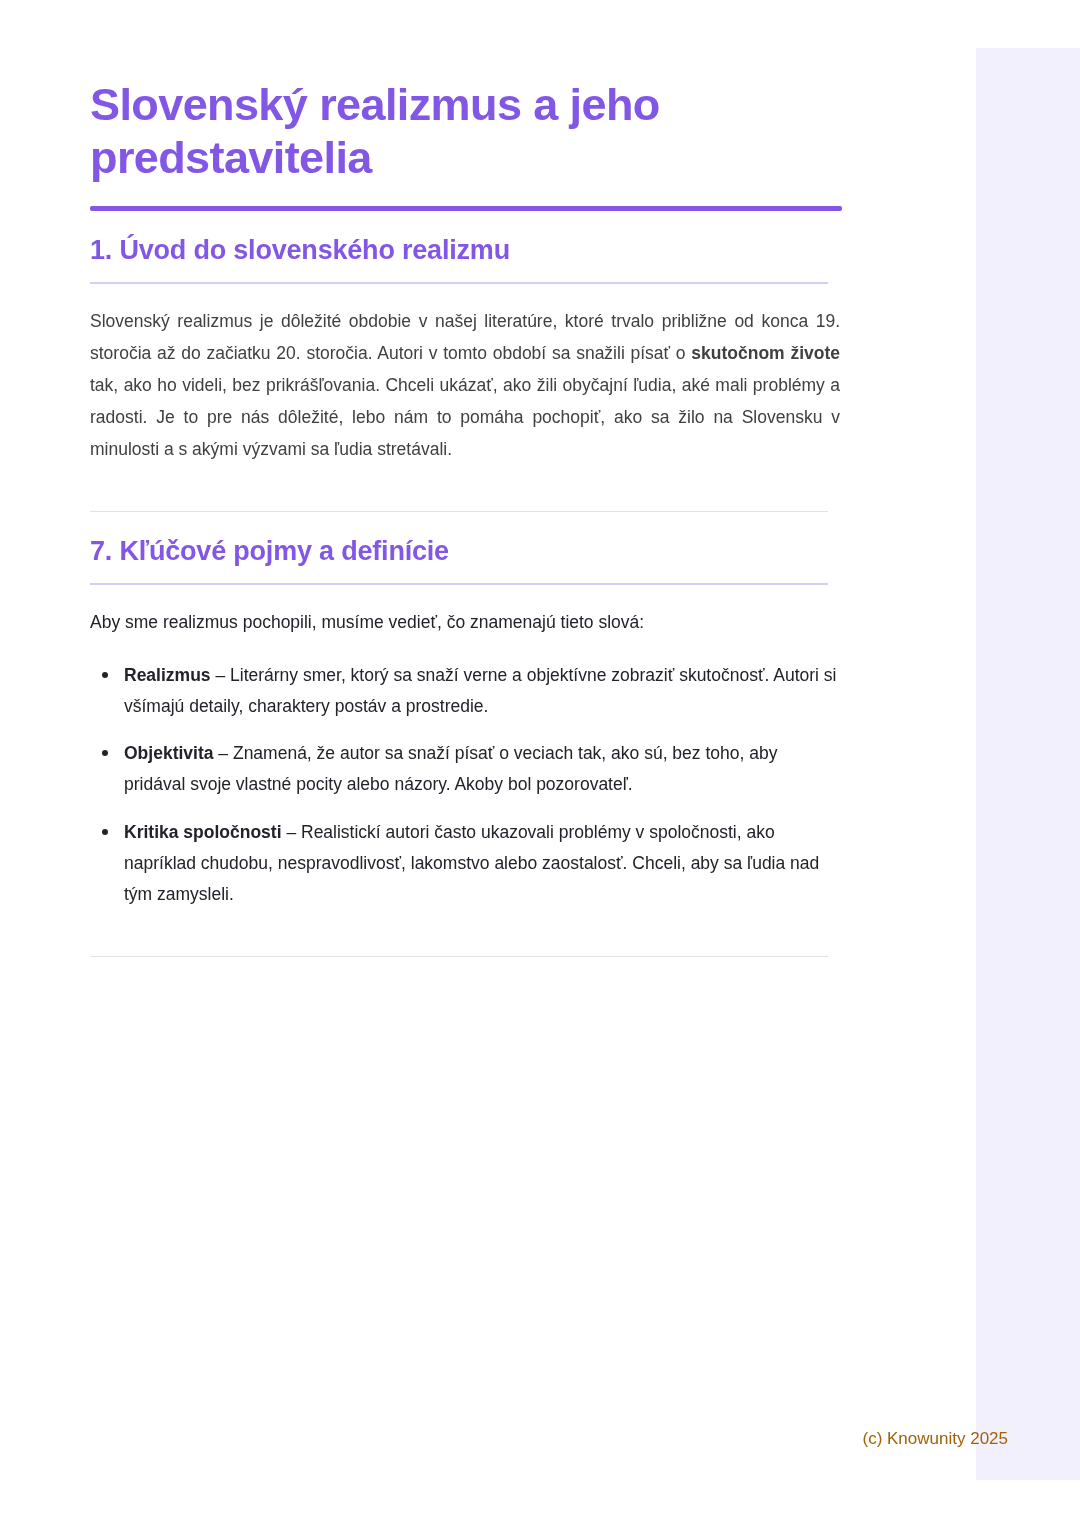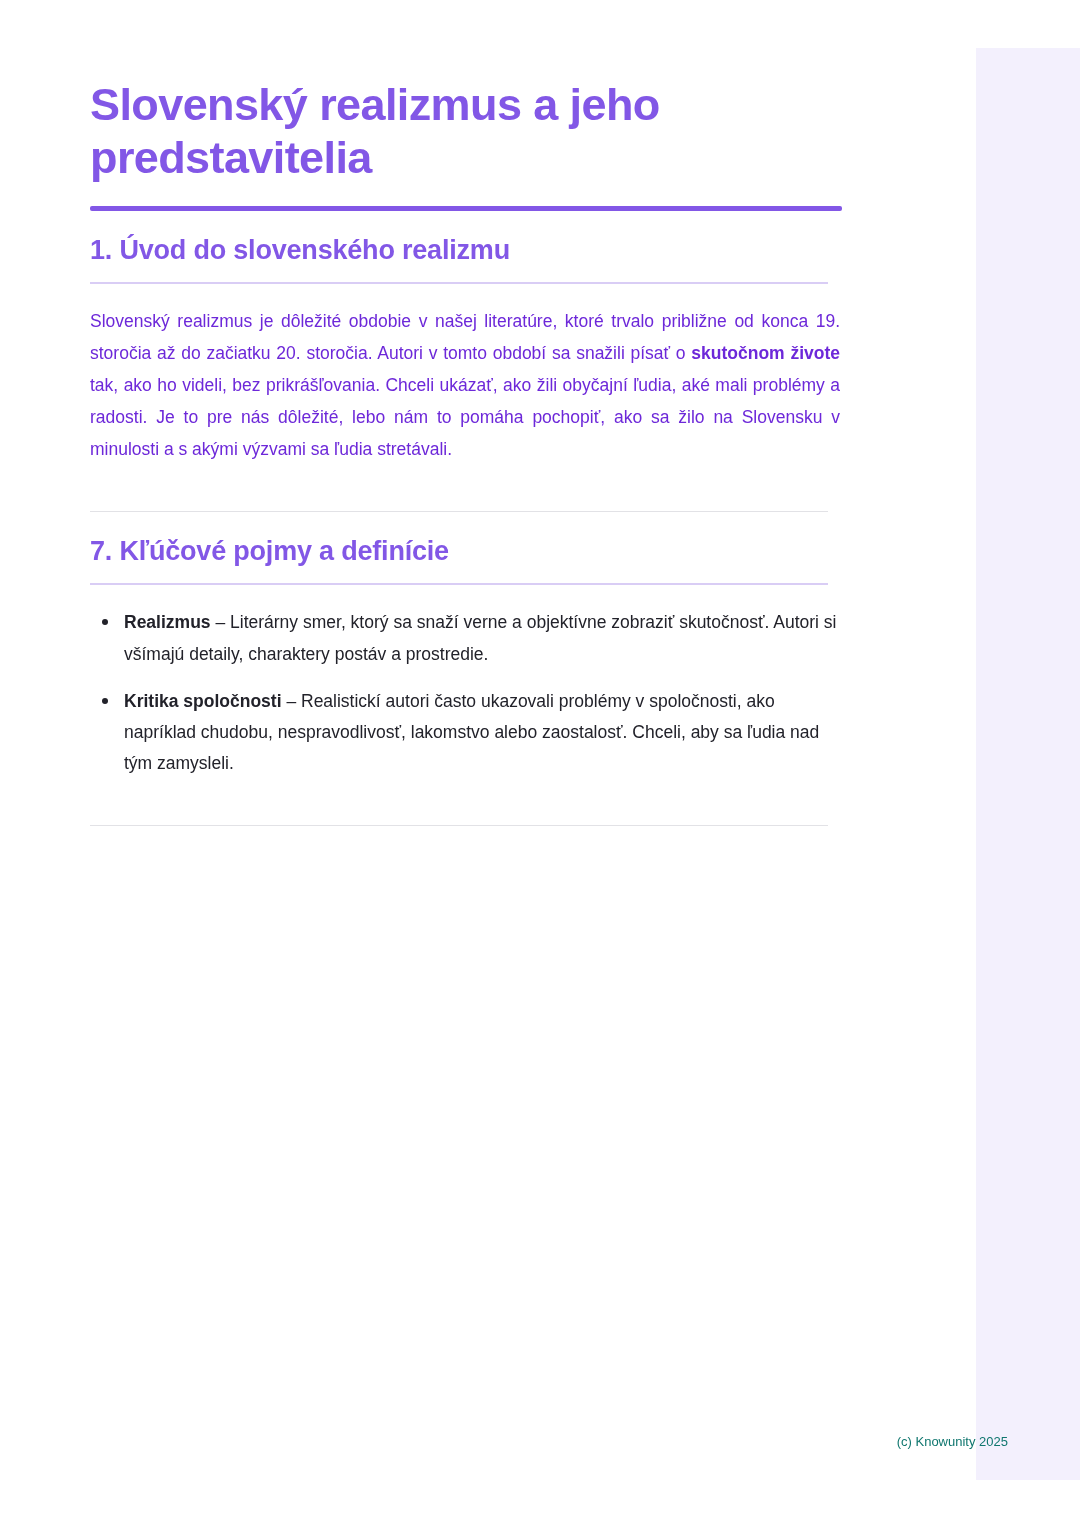--- a/index.html
+++ b/index.html
@@ -70,21 +70,21 @@
     margin-top: 16px;
     height: 2px;
     width: 738px;
     background: #d9cdf5;
   }
   p.para {
     font-size: 17.5px;
     line-height: 1.82;
     margin: 22px 0 0 0;
     text-align: justify;
-    color: #6d28d9;
+    color: #404040;
   }
   p.lead {
     font-size: 17.5px;
     line-height: 1.75;
     margin: 22px 0 0 0;
     color: #22222a;
   }
   .divider {
     margin-top: 46px;
     height: 1px;
@@ -115,22 +115,22 @@
     background: #22222a;
   }
   .term {
     font-weight: bold;
     text-align: center;
   }
   .footer {
     position: absolute;
     right: 72px;
     bottom: 55px;
-    font-size: 13px;
-    color: #0f766e;
+    font-size: 17px;
+    color: #a16207;
   }
 </style>
 </head>
 <body>
 
 <div class="page">
 
   <div class="side-band"></div>
   <div class="side-band-edge"></div>
 
@@ -142,23 +142,25 @@
     <h2 class="section-title">1. Úvod do slovenského realizmu</h2>
     <div class="section-rule"></div>
 
     <p class="para"><span>Slovenský realizmus je dôležité obdobie v našej literatúre, ktoré trvalo približne od konca 19. storočia až do začiatku 20. storočia. Autori v tomto období sa snažili písať o </span><span class="term">skutočnom živote</span><span> tak, ako ho videli, bez prikrášľovania. Chceli ukázať, ako žili obyčajní ľudia, aké mali problémy a radosti. Je to pre nás dôležité, lebo nám to pomáha pochopiť, ako sa žilo na Slovensku v minulosti a s akými výzvami sa ľudia stretávali.</span></p>
 
     <div class="divider"></div>
 
     <h2 class="section-title">7. Kľúčové pojmy a definície</h2>
     <div class="section-rule"></div>
 
+    <p class="lead">Aby sme realizmus pochopili, musíme vedieť, čo znamenajú tieto slová:</p>
 
     <ul class="terms">
       <li><span class="term">Realizmus</span><span> – Literárny smer, ktorý sa snaží verne a objektívne zobraziť skutočnosť. Autori si všímajú detaily, charaktery postáv a prostredie.</span></li>
+      <li><span class="term">Objektivita</span><span> – Znamená, že autor sa snaží písať o veciach tak, ako sú, bez toho, aby pridával svoje vlastné pocity alebo názory. Akoby bol pozorovateľ.</span></li>
       <li><span class="term">Kritika spoločnosti</span><span> – Realistickí autori často ukazovali problémy v spoločnosti, ako napríklad chudobu, nespravodlivosť, lakomstvo alebo zaostalosť. Chceli, aby sa ľudia nad tým zamysleli.</span></li>
     </ul>
 
     <div class="divider"></div>
 
   </div>
 
   <div class="footer">(c) Knowunity 2025</div>
 
 </div>

